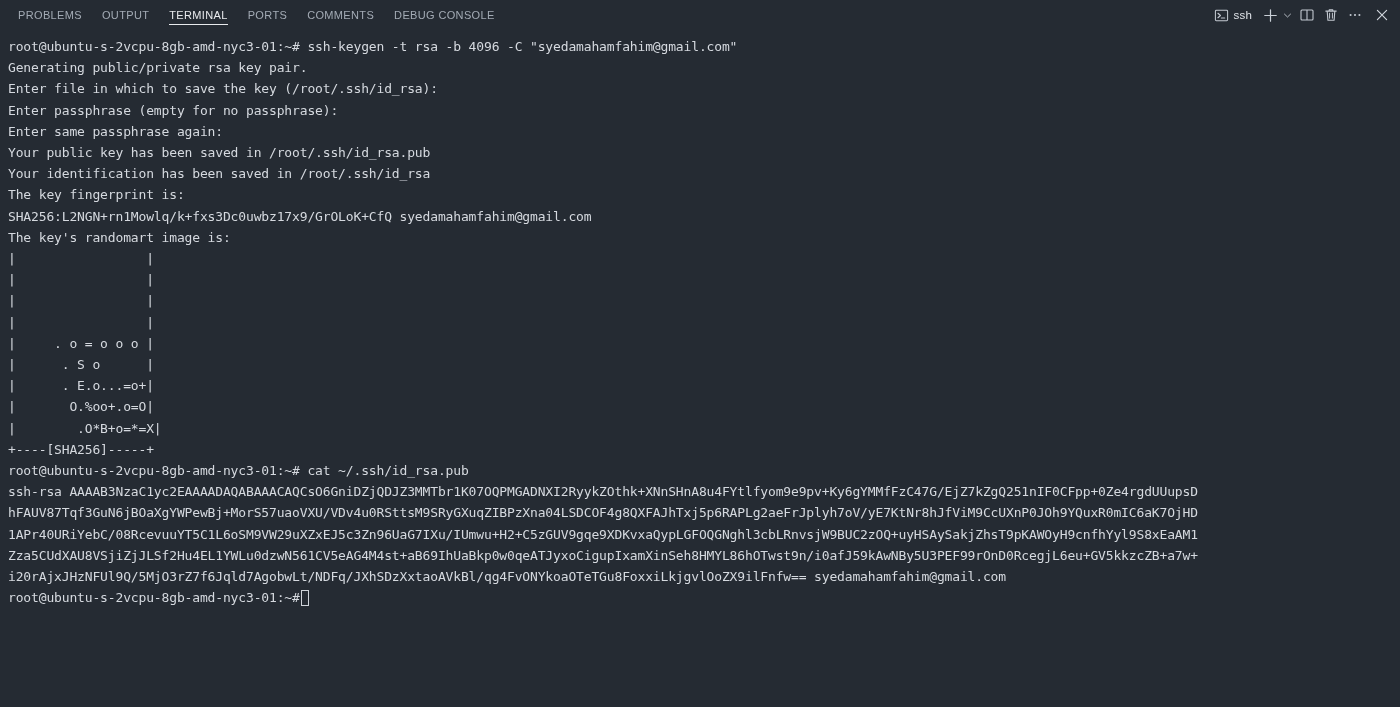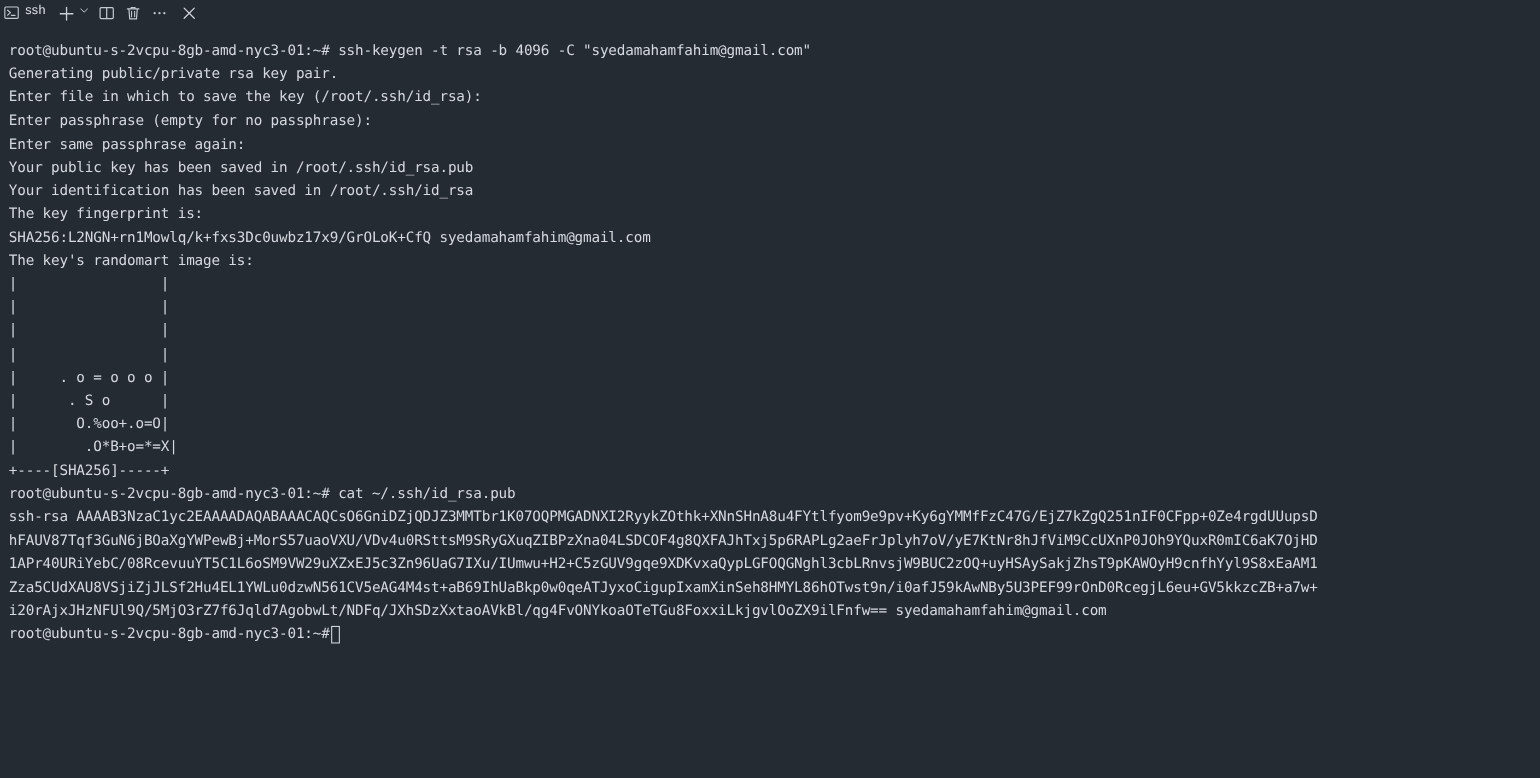--- a/index.html
+++ b/index.html
@@ -56,20 +56,21 @@
 
   
   #panel-actions {
     display: flex;
     align-items: center;
     gap: 2px;
     padding-right: 8px;
   }
   .action {
     display: flex;
+    align-items: center;
     justify-content: center;
     height: 22px;
     min-width: 22px;
     padding: 0 3px;
     color: #c3c9d1;
     cursor: pointer;
     border-radius: 3px;
   }
   .action svg { display: block; }
   #terminal-kind {
@@ -111,20 +112,40 @@
     border: 1px solid #cfd4da;
     margin-left: 1px;
     vertical-align: middle;
   }
 </style>
 </head>
 <body>
 
 <div id="panel-header">
 
+  <div id="panel-tabs">
+    <div class="panel-tab">
+      <span>PROBLEMS</span>
+    </div>
+    <div class="panel-tab">
+      <span>OUTPUT</span>
+    </div>
+    <div class="panel-tab active">
+      <span>TERMINAL</span>
+    </div>
+    <div class="panel-tab">
+      <span>PORTS</span>
+    </div>
+    <div class="panel-tab">
+      <span>COMMENTS</span>
+    </div>
+    <div class="panel-tab">
+      <span>DEBUG CONSOLE</span>
+    </div>
+  </div>
 
   <div id="panel-actions">
 
     <div class="action" id="terminal-kind">
       <span>
         <svg width="15" height="15" viewBox="0 0 16 16" fill="none">
           <rect x="1.5" y="2.5" width="13" height="11" rx="1" stroke="#c3c9d1" stroke-width="1.1"></rect>
           <path d="M4.2 5.6 L6.9 8 L4.2 10.4" stroke="#c3c9d1" stroke-width="1.2" fill="none" stroke-linecap="round" stroke-linejoin="round"></path>
           <path d="M7.8 10.6 H11.4" stroke="#c3c9d1" stroke-width="1.2" stroke-linecap="round"></path>
         </svg>
@@ -200,20 +221,21 @@
   <div class="term-line">Your identification has been saved in /root/.ssh/id_rsa</div>
   <div class="term-line">The key fingerprint is:</div>
   <div class="term-line">SHA256:L2NGN+rn1Mowlq/k+fxs3Dc0uwbz17x9/GrOLoK+CfQ syedamahamfahim@gmail.com</div>
   <div class="term-line">The key's randomart image is:</div>
   <div class="term-line">|                 |</div>
   <div class="term-line">|                 |</div>
   <div class="term-line">|                 |</div>
   <div class="term-line">|                 |</div>
   <div class="term-line">|     . o = o o o |</div>
   <div class="term-line">|      . S o      |</div>
+  <div class="term-line">|      . E.o...=o+|</div>
   <div class="term-line">|       O.%oo+.o=O|</div>
   <div class="term-line">|        .O*B+o=*=X|</div>
   <div class="term-line">+----[SHA256]-----+</div>
   <div class="term-line">root@ubuntu-s-2vcpu-8gb-amd-nyc3-01:~# cat ~/.ssh/id_rsa.pub</div>
   <div class="term-line">ssh-rsa AAAAB3NzaC1yc2EAAAADAQABAAACAQCsO6GniDZjQDJZ3MMTbr1K07OQPMGADNXI2RyykZOthk+XNnSHnA8u4FYtlfyom9e9pv+Ky6gYMMfFzC47G/EjZ7kZgQ251nIF0CFpp+0Ze4rgdUUupsD</div>
   <div class="term-line">hFAUV87Tqf3GuN6jBOaXgYWPewBj+MorS57uaoVXU/VDv4u0RSttsM9SRyGXuqZIBPzXna04LSDCOF4g8QXFAJhTxj5p6RAPLg2aeFrJplyh7oV/yE7KtNr8hJfViM9CcUXnP0JOh9YQuxR0mIC6aK7OjHD</div>
   <div class="term-line">1APr40URiYebC/08RcevuuYT5C1L6oSM9VW29uXZxEJ5c3Zn96UaG7IXu/IUmwu+H2+C5zGUV9gqe9XDKvxaQypLGFOQGNghl3cbLRnvsjW9BUC2zOQ+uyHSAySakjZhsT9pKAWOyH9cnfhYyl9S8xEaAM1</div>
   <div class="term-line">Zza5CUdXAU8VSjiZjJLSf2Hu4EL1YWLu0dzwN561CV5eAG4M4st+aB69IhUaBkp0w0qeATJyxoCigupIxamXinSeh8HMYL86hOTwst9n/i0afJ59kAwNBy5U3PEF99rOnD0RcegjL6eu+GV5kkzcZB+a7w+</div>
   <div class="term-line">i20rAjxJHzNFUl9Q/5MjO3rZ7f6Jqld7AgobwLt/NDFq/JXhSDzXxtaoAVkBl/qg4FvONYkoaOTeTGu8FoxxiLkjgvlOoZX9ilFnfw== syedamahamfahim@gmail.com</div>
 

